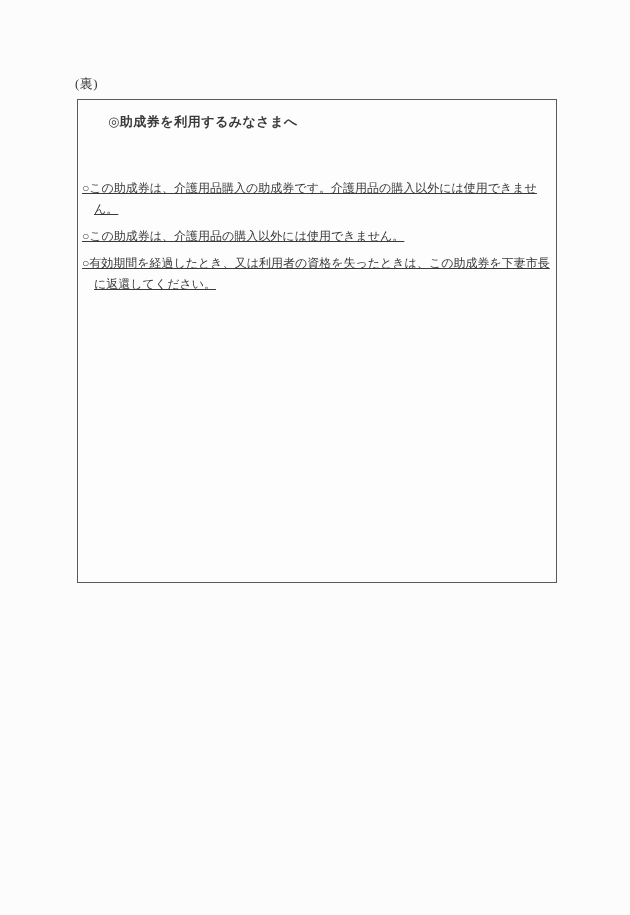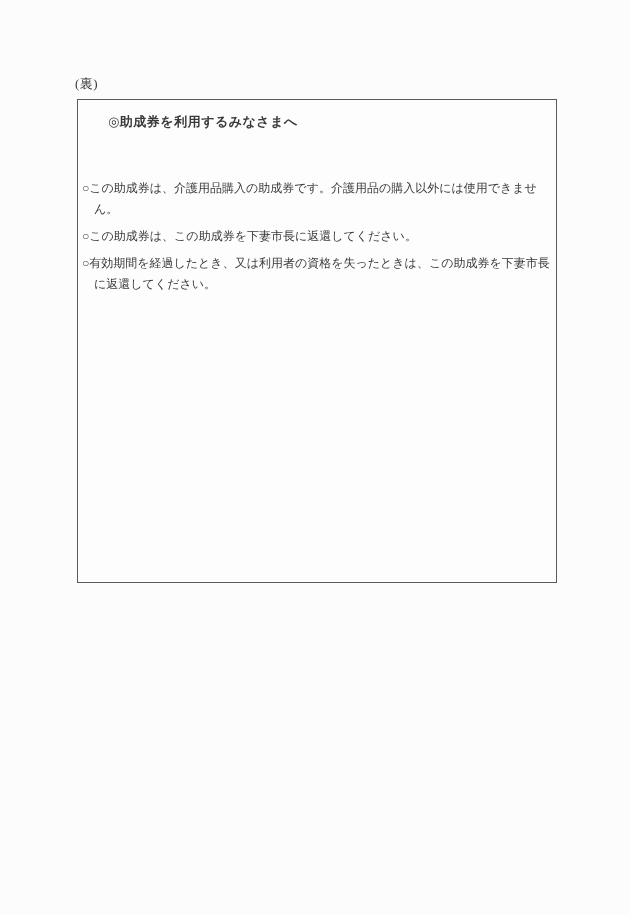--- a/index.html
+++ b/index.html
@@ -43,20 +43,21 @@
   }
   .notice-heading {
     margin: 6px 0 0 26px;
     font-size: 13px;
     line-height: 20px;
     font-weight: bold;
     letter-spacing: 0.5px;
   }
   .notice-list {
     margin-top: 46px;
+    text-decoration: underline;
   }
   .notice-item {
     font-size: 12px;
     line-height: 21px;
     margin-bottom: 6px;
     padding-left: 1em;   
     text-indent: -1em;
     letter-spacing: 0px;
   }
 </style>
@@ -66,19 +67,19 @@
 <div class="page">
 
   <div class="side-label">(裏)</div>
 
   <div class="notice-box">
 
     <div class="notice-heading">◎助成券を利用するみなさまへ</div>
 
     <div class="notice-list">
       <div class="notice-item">○この助成券は、介護用品購入の助成券です。介護用品の購入以外には使用できません。</div>
-      <div class="notice-item">○この助成券は、この助成券を下妻市長に返還してください。</div>
+      <div class="notice-item">○この助成券は、介護用品の購入以外には使用できません。</div>
       <div class="notice-item">○有効期間を経過したとき、又は利用者の資格を失ったときは、この助成券を下妻市長に返還してください。</div>
     </div>
 
   </div>
 
 </div>
 
 </body></html>

